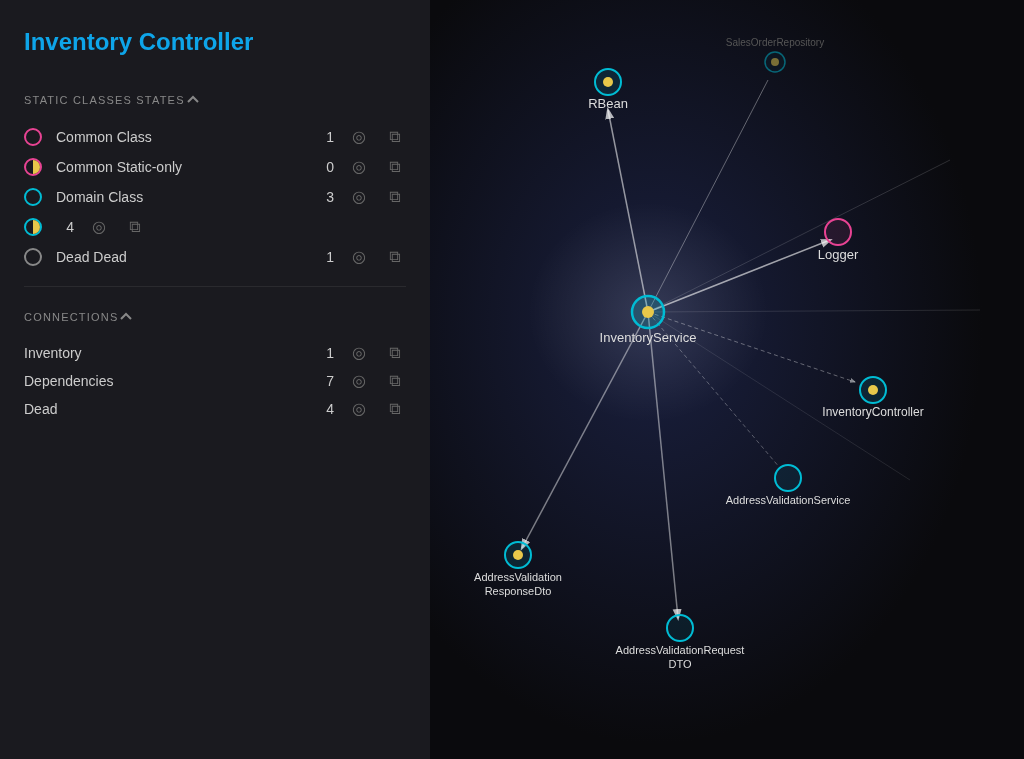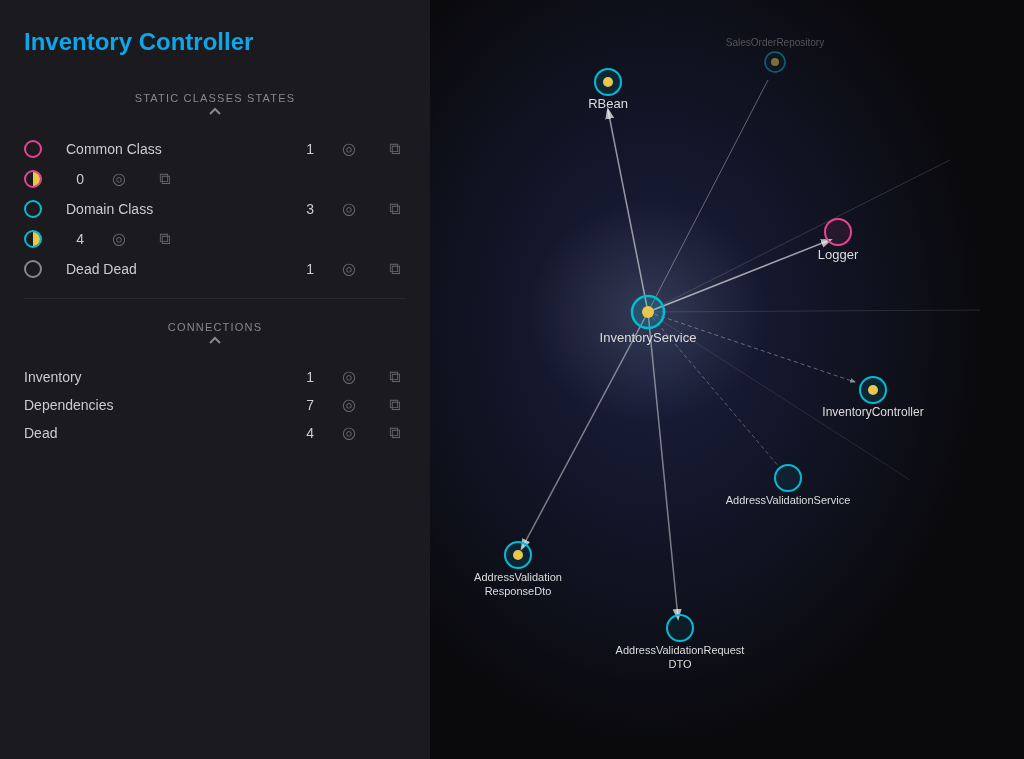--- a/index.html
+++ b/index.html
@@ -28,44 +28,43 @@
     .panel-title {
       font-size: 24px;
       font-weight: 600;
       color: #0ea5e9;
       margin-bottom: 28px;
     }
 
     .section-header {
       display: flex;
       align-items: center;
-      justify-content: space-between;
+      justify-content: flex-start;
       margin-bottom: 14px;
       margin-top: 8px;
-      flex-direction: column;
     }
     .section-header span {
       font-size: 11px;
       letter-spacing: 1.2px;
       color: #888;
       font-weight: 500;
       text-transform: uppercase;
     }
     .chevron {
       width: 16px;
       height: 16px;
       color: #888;
       cursor: pointer;
     }
 
     .row {
       display: flex;
       align-items: center;
       padding: 6px 0;
-      gap: 24px;
+      gap: 14px;
     }
     .row-label {
       flex: 1;
       font-size: 14px;
       color: #ccc;
     }
     .row-count {
       font-size: 14px;
       color: #ccc;
       min-width: 18px;
@@ -154,20 +153,21 @@
   <div class="row">
     <div class="node-icon ni-common"></div>
     <span class="row-label">Common Class</span>
     <span class="row-count">1</span>
     <span class="icon-btn">◎</span>
     <span class="icon-btn">⧉</span>
   </div>
 
   <div class="row">
     <div class="half-fill-pink"></div>
+    <span class="row-label">Common Static-only</span>
     <span class="row-count">0</span>
     <span class="icon-btn">◎</span>
     <span class="icon-btn">⧉</span>
   </div>
 
   <div class="row">
     <div class="node-icon ni-domain"></div>
     <span class="row-label">Domain Class</span>
     <span class="row-count">3</span>
     <span class="icon-btn">◎</span>

